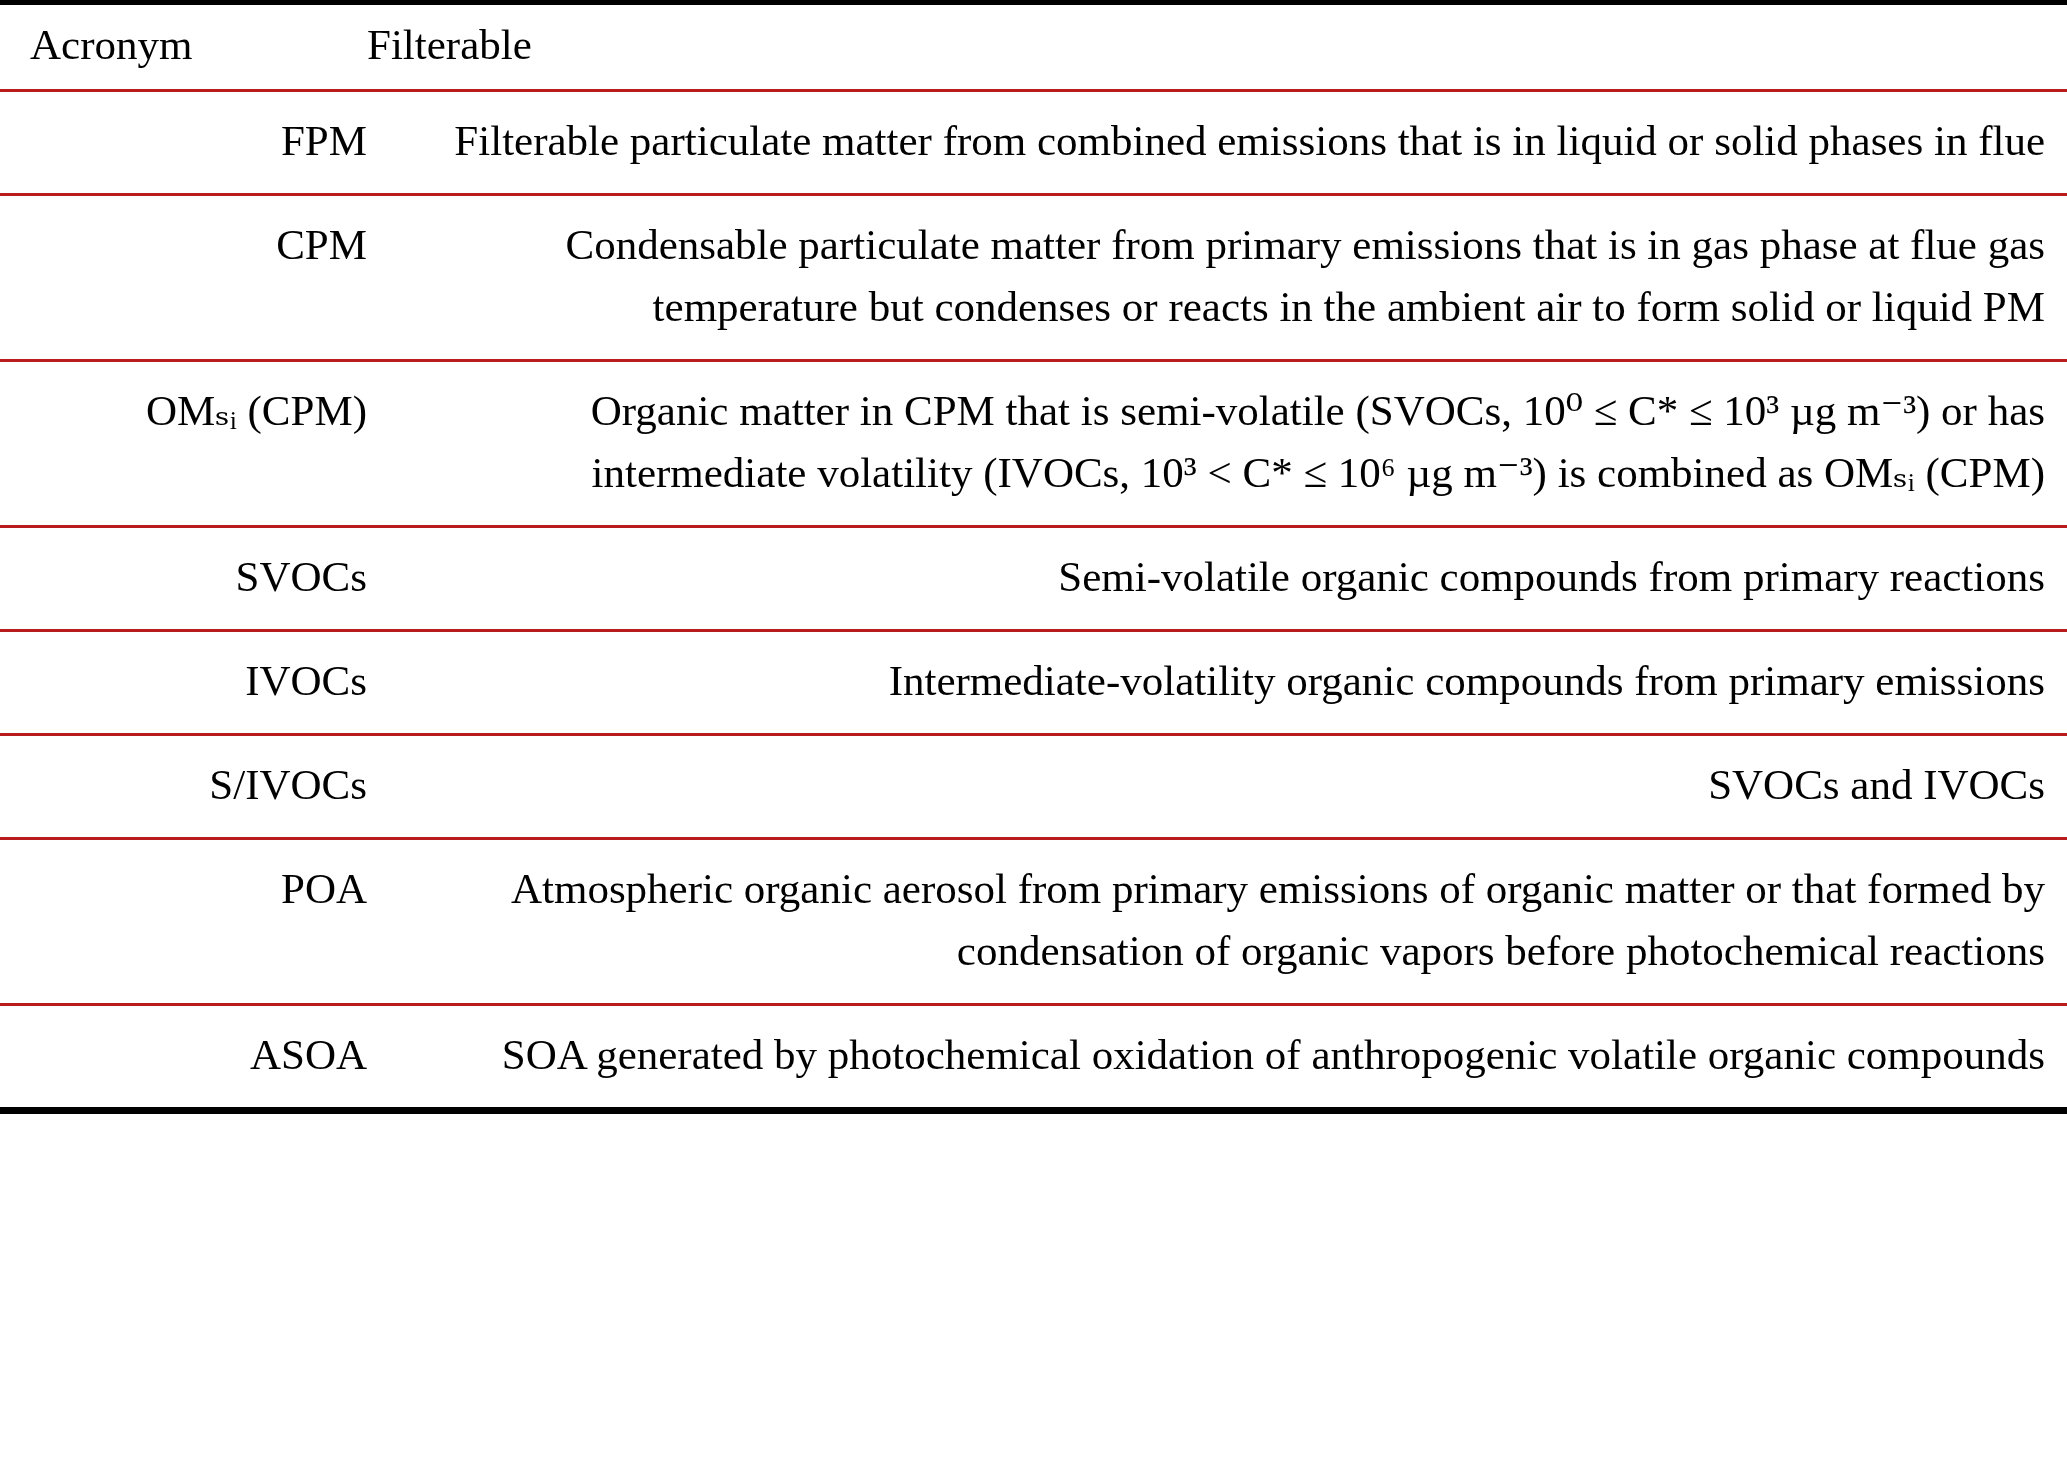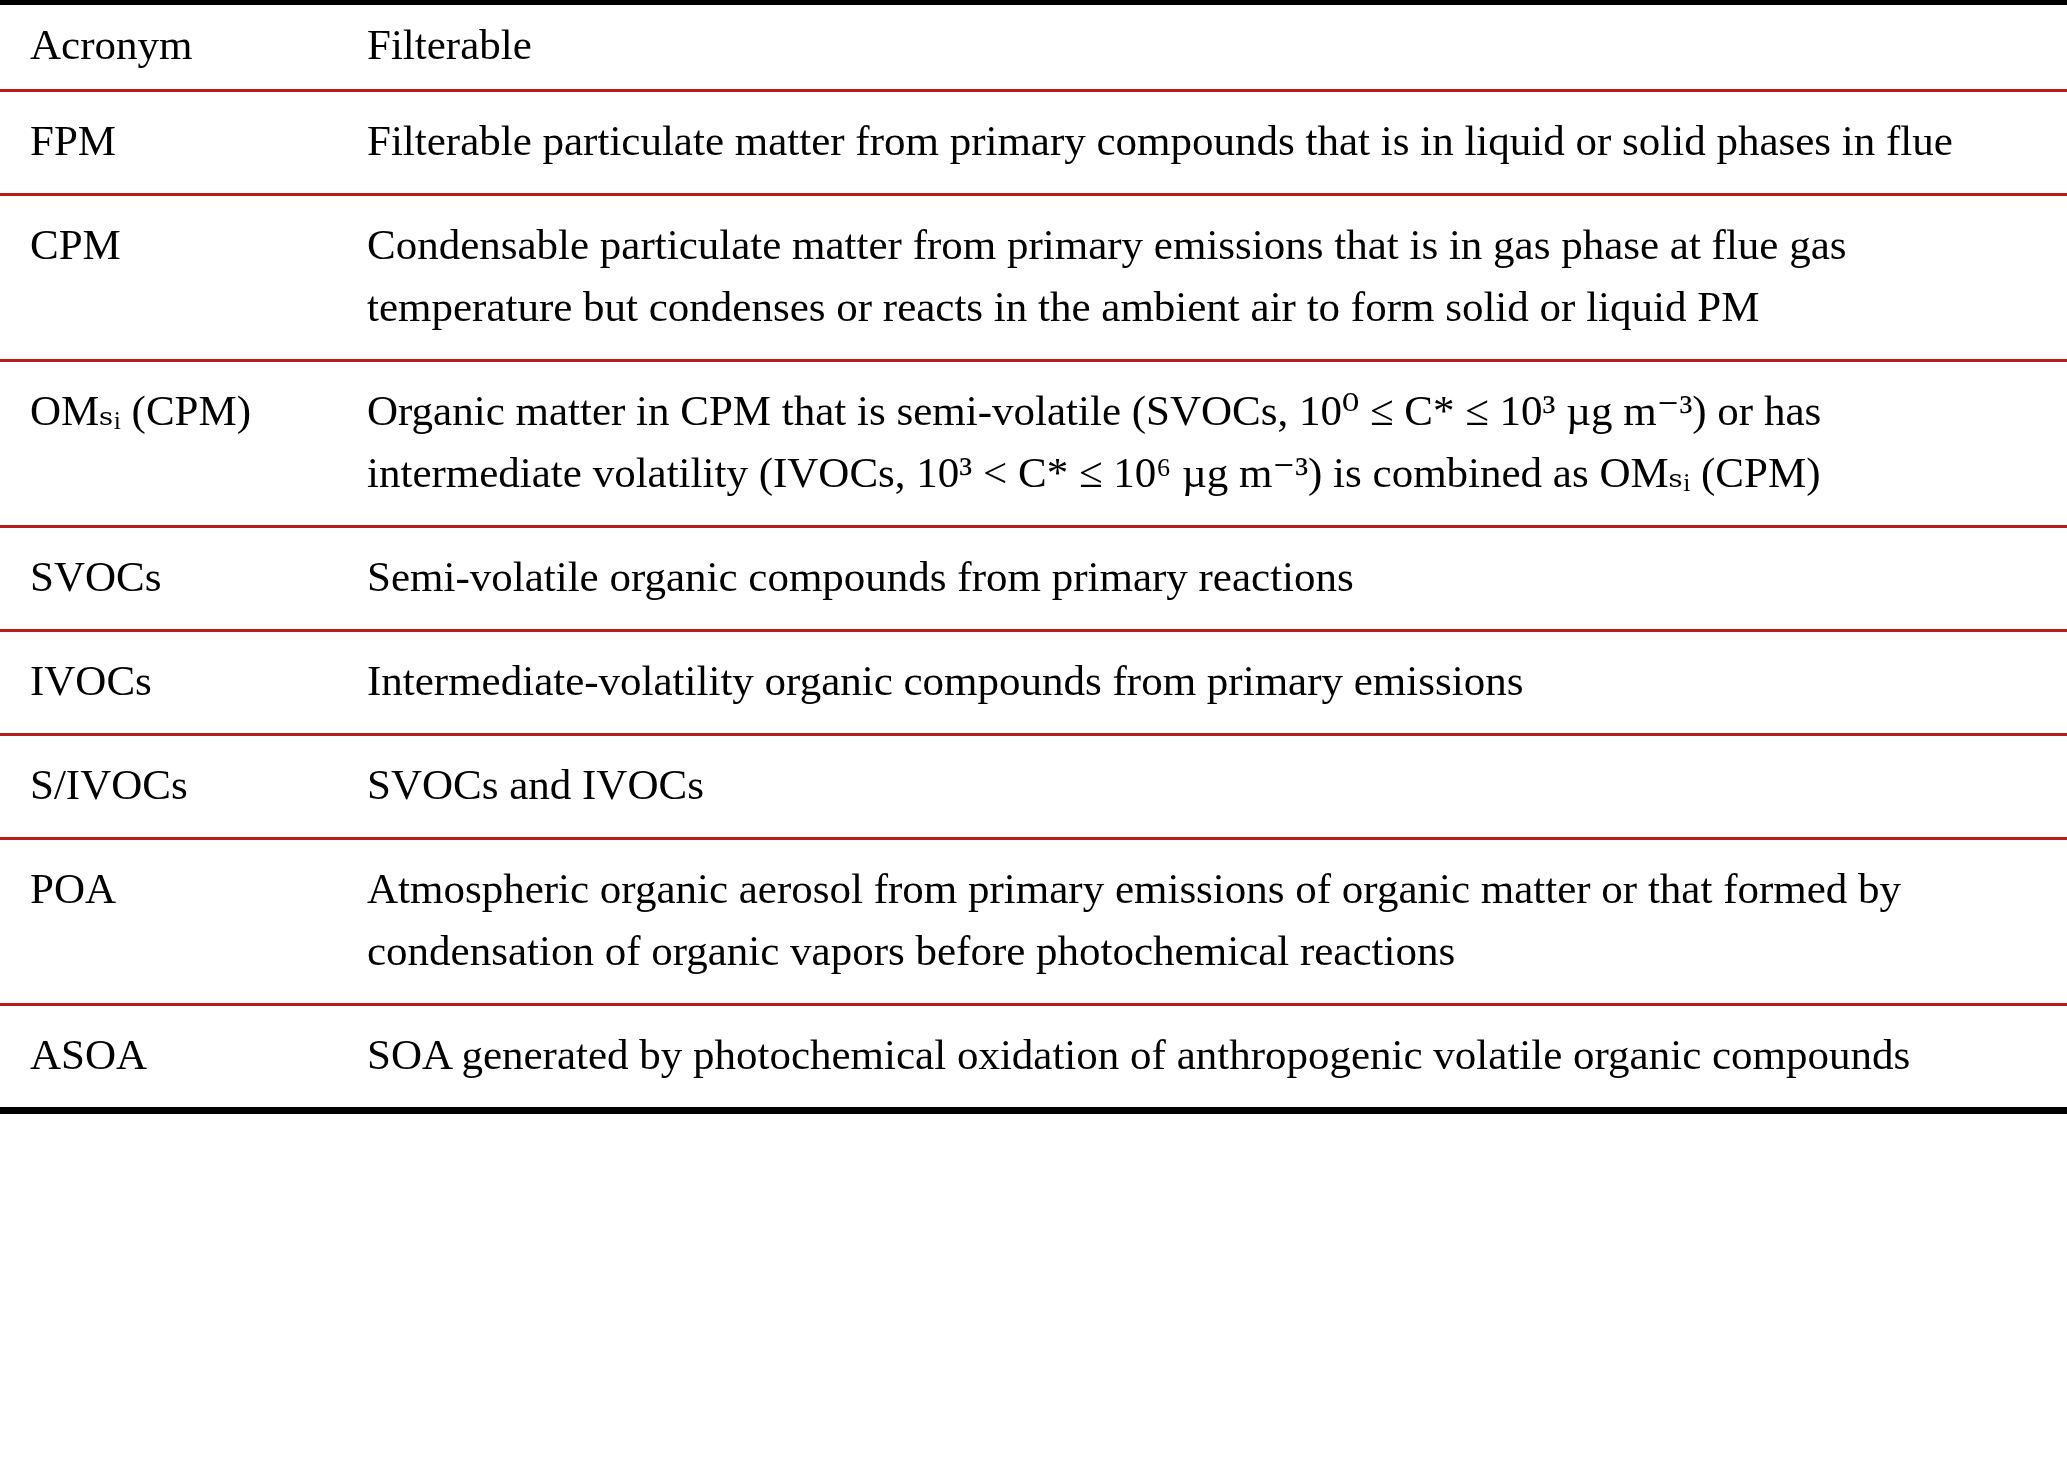--- a/index.html
+++ b/index.html
@@ -28,20 +28,21 @@
     border-bottom: 3px solid #b91c1c;
     vertical-align: top;
     text-align: left;
     font-weight: normal;
   }
   table.acro-table th {
     padding: 9px 0 13px 0;
   }
   table.acro-table td {
     padding: 18px 0 21px 0;
+    text-align: right;
   }
   .col-acronym {
     padding-left: 30px !important;
   }
   .col-definition {
     padding-right: 22px !important;
   }
 </style>
 </head>
 <body>
@@ -53,21 +54,21 @@
   </colgroup>
   <thead>
     <tr>
       <th class="col-acronym">Acronym</th>
       <th class="col-definition">Filterable</th>
     </tr>
   </thead>
   <tbody>
     <tr>
       <td class="col-acronym">FPM</td>
-      <td class="col-definition">Filterable particulate matter from primary compounds that is in liquid or solid phases in flue</td>
+      <td class="col-definition">Filterable particulate matter from combined emissions that is in liquid or solid phases in flue</td>
     </tr>
     <tr>
       <td class="col-acronym">CPM</td>
       <td class="col-definition">Condensable particulate matter from primary emissions that is in gas phase at flue gas temperature but condenses or reacts in the ambient air to form solid or liquid PM</td>
     </tr>
     <tr>
       <td class="col-acronym">OMₛᵢ (CPM)</td>
       <td class="col-definition">Organic matter in CPM that is semi-volatile (SVOCs, 10⁰ ≤ C* ≤ 10³ µg m⁻³) or has intermediate volatility (IVOCs, 10³ &lt; C* ≤ 10⁶ µg m⁻³) is combined as OMₛᵢ (CPM)</td>
     </tr>
     <tr>

